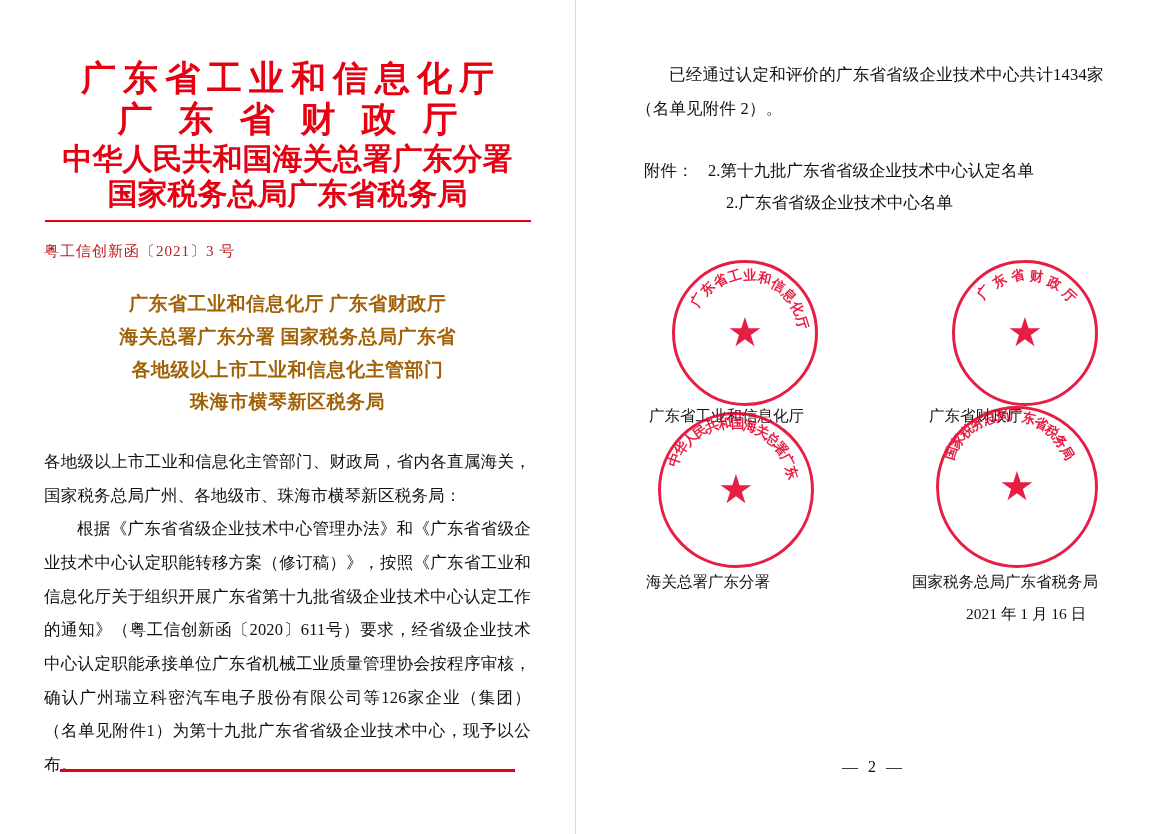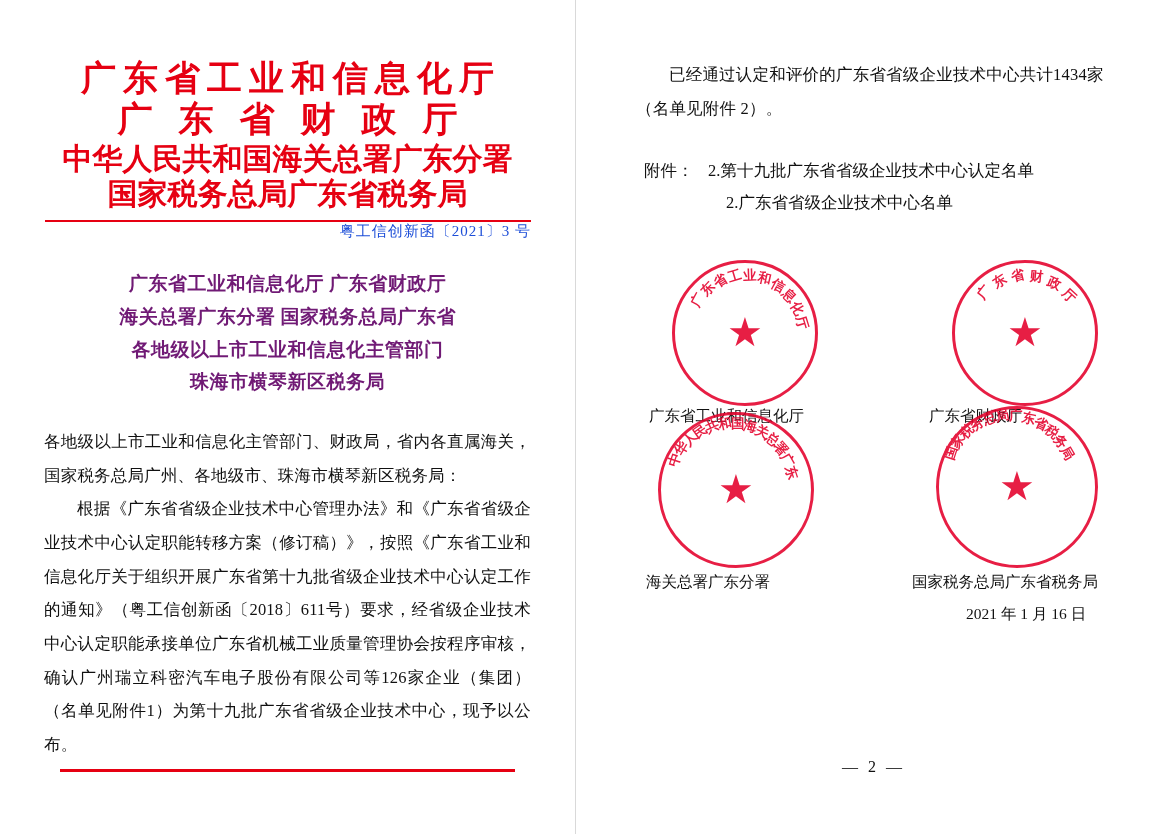--- a/index.html
+++ b/index.html
@@ -68,34 +68,35 @@
     letter-spacing: 0px;
   }
   .lh-rule {
     margin: 9px auto 0 auto;
     width: 486px;
     height: 2px;
     background: #e60012;
   }
 
   .doc-number {
-    text-align: right;
+    margin-top: 20px;
+    text-align: left;
     font-size: 15px;
     letter-spacing: 1px;
-    color: #1d4ed8;
+    color: #b91c1c;
   }
 
   .doc-title {
     margin-top: 27px;
     text-align: center;
     font-size: 19px;
     font-weight: bold;
     line-height: 1.72;
     letter-spacing: 0.5px;
-    color: #701a75;
+    color: #a16207;
   }
 
   .body-text {
     margin-top: 26px;
     font-size: 16.5px;
     line-height: 2.04;
     letter-spacing: 0.2px;
     text-align: justify;
     color: #111;
   }
@@ -235,21 +236,21 @@
 
     <div class="doc-title">
       <div>广东省工业和信息化厅 广东省财政厅</div>
       <div>海关总署广东分署 国家税务总局广东省</div>
       <div>各地级以上市工业和信息化主管部门</div>
       <div>珠海市横琴新区税务局</div>
     </div>
 
     <div class="body-text">
       <p>各地级以上市工业和信息化主管部门、财政局，省内各直属海关，国家税务总局广州、各地级市、珠海市横琴新区税务局：</p>
-      <p class="indent2">根据《广东省省级企业技术中心管理办法》和《广东省省级企业技术中心认定职能转移方案（修订稿）》，按照《广东省工业和信息化厅关于组织开展广东省第十九批省级企业技术中心认定工作的通知》（粤工信创新函〔2018〕611号）要求，经省级企业技术中心认定职能承接单位广东省机械工业质量管理协会按程序审核，确认广州瑞立科密汽车电子股份有限公司等126家企业（集团）（名单见附件1）为第十九批广东省省级企业技术中心，现予以公布。</p>
+      <p class="indent2">根据《广东省省级企业技术中心管理办法》和《广东省省级企业技术中心认定职能转移方案（修订稿）》，按照《广东省工业和信息化厅关于组织开展广东省第十九批省级企业技术中心认定工作的通知》（粤工信创新函〔2020〕611号）要求，经省级企业技术中心认定职能承接单位广东省机械工业质量管理协会按程序审核，确认广州瑞立科密汽车电子股份有限公司等126家企业（集团）（名单见附件1）为第十九批广东省省级企业技术中心，现予以公布。</p>
     </div>
 
     <div class="bottom-rule"></div>
   </div>
 
   <div class="page page-right">
 
     <div class="r-body">
       <p class="indent2">已经通过认定和评价的广东省省级企业技术中心共计1434家（名单见附件 2）。</p>
     </div>

